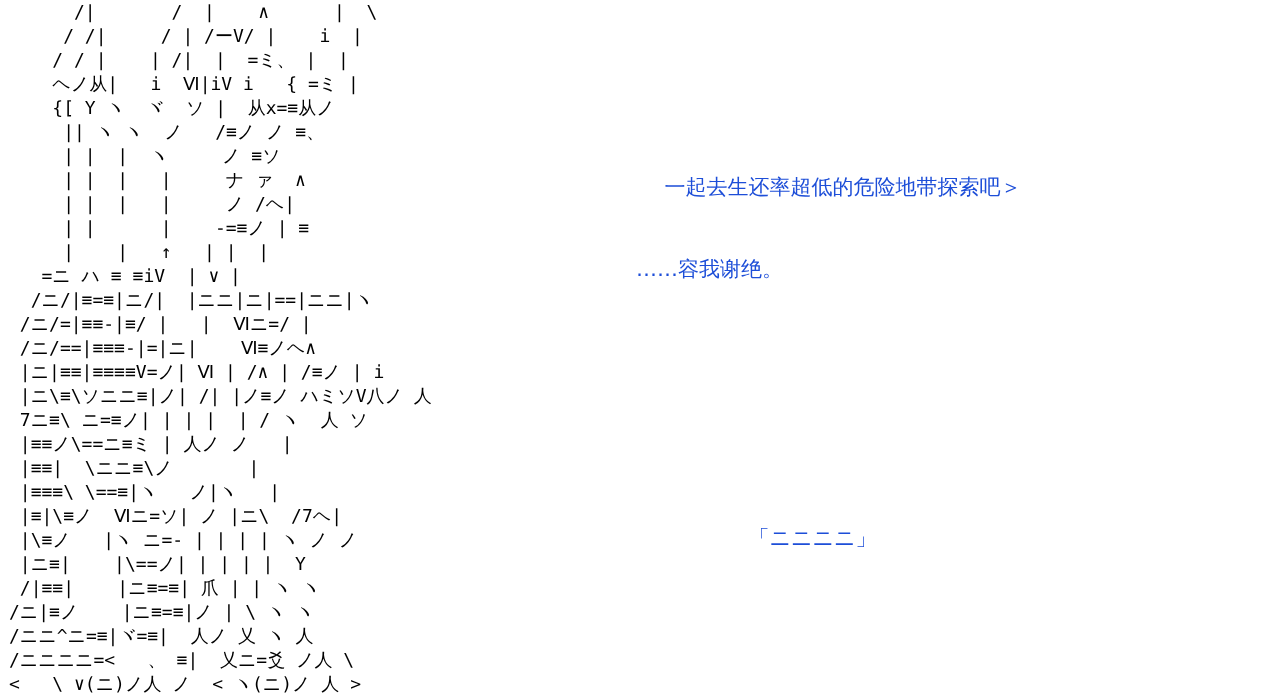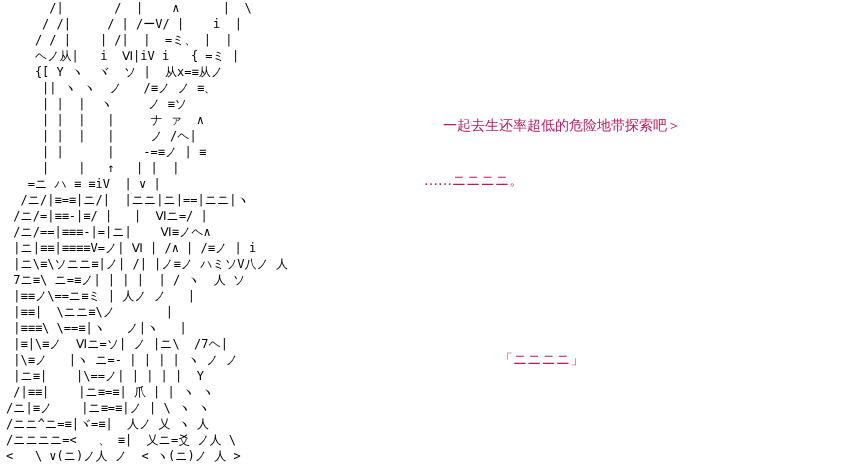--- a/index.html
+++ b/index.html
@@ -25,21 +25,21 @@
     font-size: 12px;
     line-height: 16px;
     white-space: pre;
     color: #000000;
   }
   .dlg {
     position: absolute;
     font-family: "DejaVu Sans", "Liberation Sans", sans-serif;
     font-size: 14px;
     line-height: 16px;
-    color: #be185d;
+    color: #1d4ed8;
     white-space: nowrap;
   }
   .dlg1 { left: 443px; top: 117px; }
   .dlg2 { left: 424px; top: 172px; }
   .dlg3 { left: 499px; top: 351px; }
 </style>
 </head>
 <body>
 
 <div class="stage">
@@ -68,16 +68,16 @@
  |\≡ノ   |ヽ ニ=- | | | | ヽ ノ ノ
  |ニ≡|    |\==ノ| | | | |  Y
  /|≡≡|    |ニ≡=≡| 爪 | | ヽ ヽ
 /ニ|≡ノ    |ニ≡=≡|ノ | \ ヽ ヽ
 /ニニ^ニ=≡|ヾ=≡|  人ノ 乂 ヽ 人
 /ニニニニ=&lt;   、 ≡|  乂ニ=爻 ノ人 \
 &lt;   \ ∨(ニ)ノ人 ノ  &lt; ヽ(ニ)ノ 人 &gt;</pre>
 
   <div class="dlg dlg1">一起去生还率超低的危险地带探索吧＞</div>
 
-  <div class="dlg dlg2">……ニニニニ。</div>
+  <div class="dlg dlg2">……容我谢绝。</div>
 
   <div class="dlg dlg3">「ニニニニ」</div>
 </div>
 
 </body></html>

